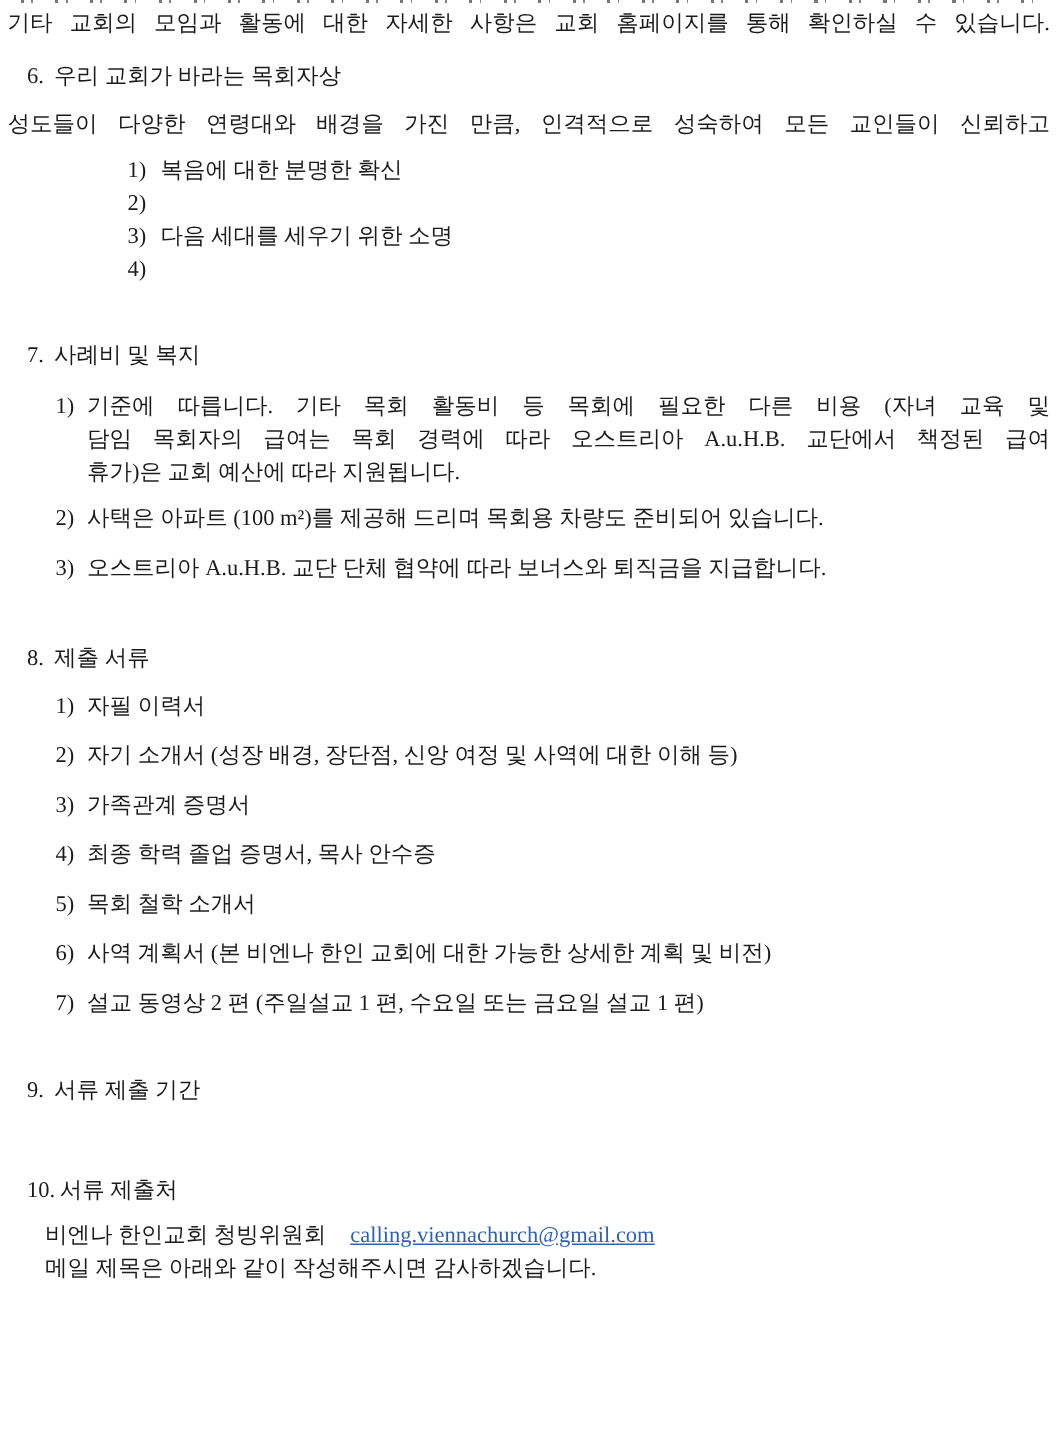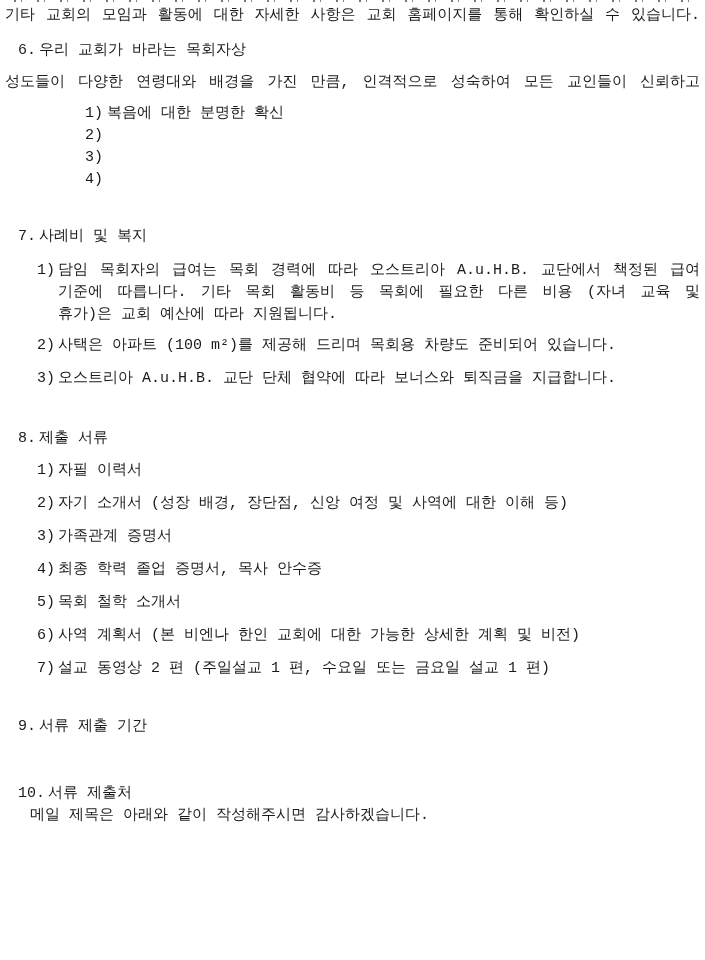--- a/index.html
+++ b/index.html
@@ -2,21 +2,21 @@
 <html lang="ko"><head>
 <meta charset="utf-8">
 <style>
   html,body{margin:0;padding:0;background:#ffffff;}
   *{box-sizing:border-box;}
   .page{
     position:relative;
     width:705px;height:960px;
     background:#ffffff;
     color:#1b1b1b;
-    font-family:Liberation Mono, monospace;
+    font-family:Liberation Serif, serif;
     font-size:15px;line-height:22px;
     padding:5px 5px 0 5px;
     overflow:hidden;
   }
   
   .clip-strip{
     position:absolute;top:0;left:8px;right:10px;height:2px;
     background:repeating-linear-gradient(90deg,
       transparent 0 6px,#4a4a4a 6px 8px,transparent 8px 13px,
       #5a5a5a 13px 14px,transparent 14px 23px);
@@ -63,35 +63,36 @@
   <div class="list6 m-list6">
     <div class="li">
       <span class="num">1)</span>
       <span class="lline">복음에 대한 분명한 확신</span>
     </div>
     <div class="li">
       <span class="num">2)</span>
     </div>
     <div class="li">
       <span class="num">3)</span>
+      <span class="lline">다음 세대를 세우기 위한 소명</span>
     </div>
     <div class="li">
       <span class="num">4)</span>
     </div>
   </div>
 
   <div class="heading m-h7">
     <span class="sec-num">7.</span>
     <span class="sec-title">사례비 및 복지</span>
   </div>
   <div class="li78 m-i71">
     <span class="num">1)</span>
     <div class="litext">
+      <div class="jline">기준에 따릅니다. 기타 목회 활동비 등 목회에 필요한 다른 비용 (자녀 교육 및</div>
       <div class="jline">담임 목회자의 급여는 목회 경력에 따라 오스트리아 A.u.H.B. 교단에서 책정된 급여</div>
-      <div class="jline">기준에 따릅니다. 기타 목회 활동비 등 목회에 필요한 다른 비용 (자녀 교육 및</div>
       <div class="lline">휴가)은 교회 예산에 따라 지원됩니다.</div>
     </div>
   </div>
   <div class="li78 m-i72">
     <span class="num">2)</span>
     <div class="litext lline">사택은 아파트 (100 m²)를 제공해 드리며 목회용 차량도 준비되어 있습니다.</div>
   </div>
   <div class="li78 m-i73">
     <span class="num">3)</span>
     <div class="litext lline">오스트리아 A.u.H.B. 교단 단체 협약에 따라 보너스와 퇴직금을 지급합니다.</div>
@@ -132,14 +133,18 @@
 
   <div class="heading m-h9">
     <span class="sec-num">9.</span>
     <span class="sec-title">서류 제출 기간</span>
   </div>
 
   <div class="heading m-h10">
     <span class="sec-num">10.</span>
     <span class="sec-title">서류 제출처</span>
   </div>
+  <div class="committee-row m-l1">
+    <span>비엔나 한인교회 청빙위원회</span>
+    <a class="email-link" style="color: rgb(47, 98, 180);">calling.viennachurch@gmail.com</a>
+  </div>
   <div class="sec10-line m-l2">메일 제목은 아래와 같이 작성해주시면 감사하겠습니다.</div>
 </div>
 
 </body></html>

